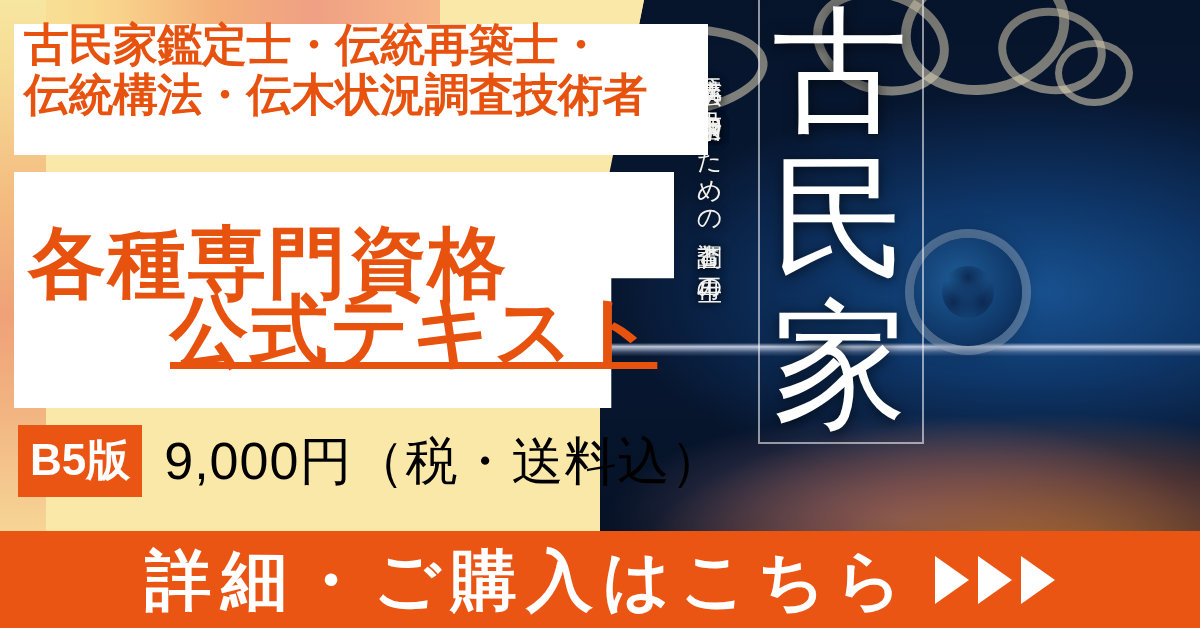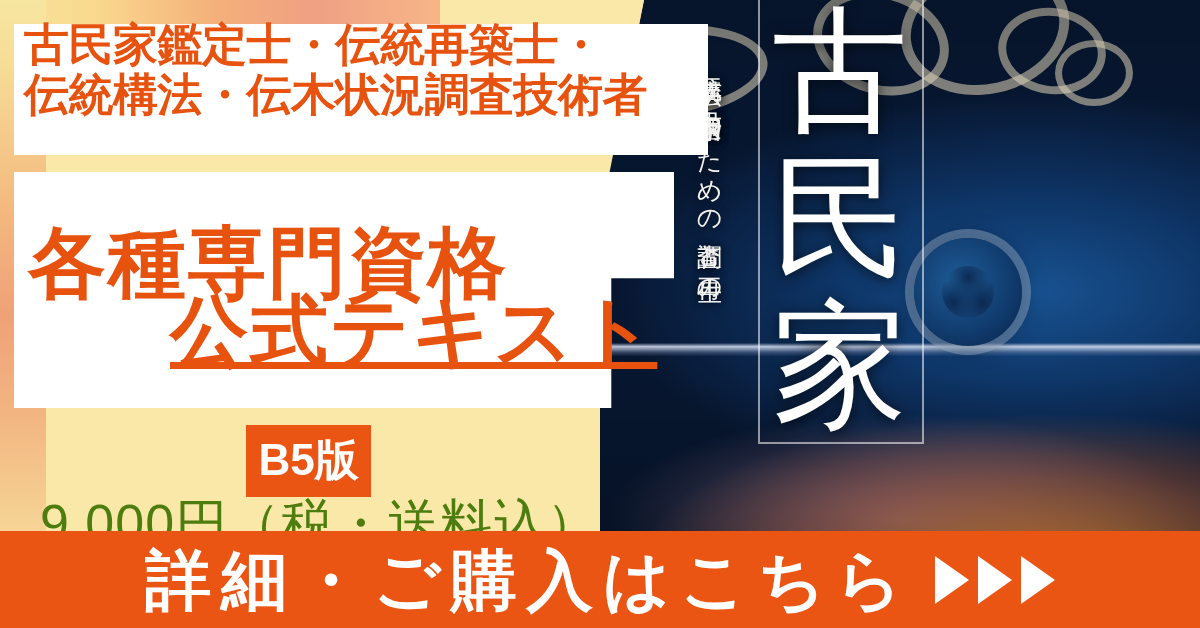--- a/index.html
+++ b/index.html
@@ -164,30 +164,30 @@
     color:#e8520f;font-weight:bold;
     font-size:78px;line-height:1.12;letter-spacing:2px;
     white-space:nowrap;
   }
   .head-big .hb1{position:absolute;left:14px;top:16px;margin-top:32px;}
   .head-big .hb2{position:absolute;left:156px;top:116px;text-decoration:underline;}
 
   
   .price-row{
     position:absolute;left:18px;top:425px;height:72px;
-    display:flex;align-items:center;flex-direction:column;
+    display:flex;align-items:center;
   }
   .badge{
     background:#ea5514;color:#fff;font-weight:bold;
     font-size:44px;line-height:1;
     padding:13px 12px 15px 12px;
     letter-spacing:0px;white-space:nowrap;
   }
   .price{
-    margin-left:22px;color:#4d7c0f;
+    margin-left:22px;color:#000000;
     font-size:52px;line-height:1;white-space:nowrap;letter-spacing:1px;
   }
 
   
   .cta{
     position:absolute;left:0;top:531px;width:1200px;height:97px;
     background:#ea5514;
     display:flex;align-items:center;justify-content:center;
   }
   .cta-text{

